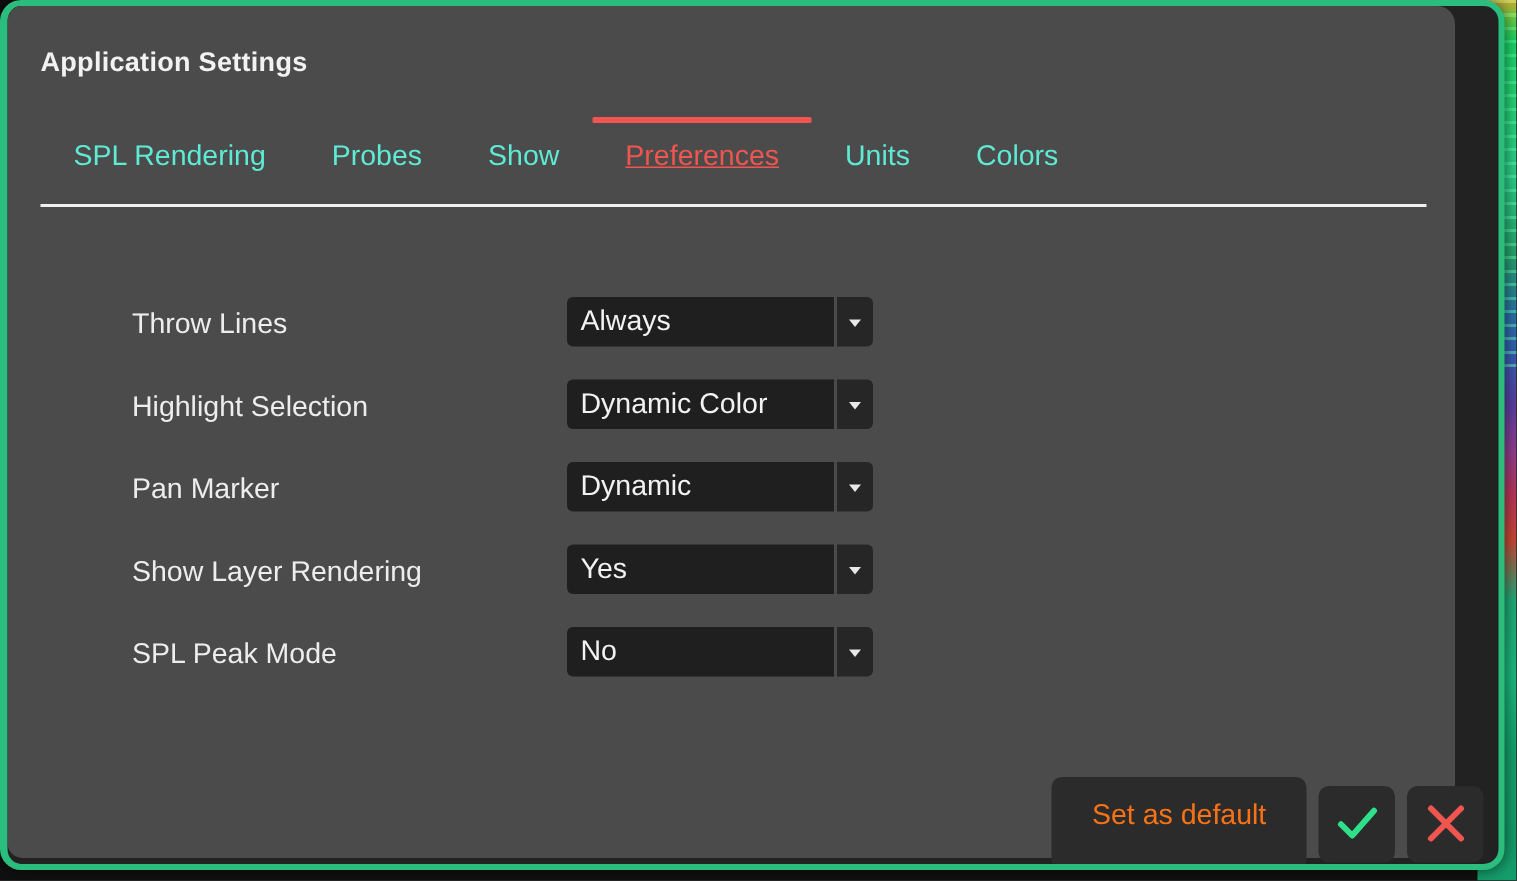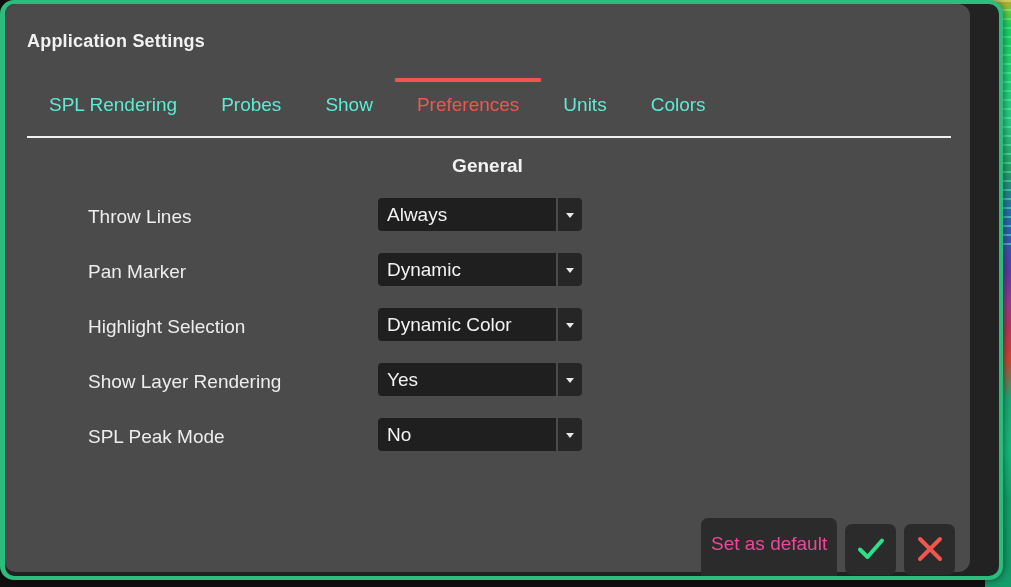--- a/index.html
+++ b/index.html
@@ -108,20 +108,21 @@
   .tab {
     position: relative;
     padding: 16px 22px 0 22px;
     font-size: 19px;
     color: #5eead4;
     white-space: nowrap;
     cursor: pointer;
   }
   .tab.active {
     color: #f0564f;
+    text-decoration: underline;
   }
   .tab.active::before {
     content: "";
     position: absolute;
     left: 0;
     right: 0;
     top: 0;
     height: 4px;
     background: #f0564f;
     border-radius: 1px;
@@ -212,24 +213,24 @@
   #footer-actions {
     position: absolute;
     left: 696px;
     top: 514px;
     display: flex;
     align-items: center;
     gap: 8px;
   }
   #set-default-button {
     height: 62px;
-    padding: 0 10px;
+    padding: 0 27px;
     background: #2b2b2b;
     border-radius: 7px;
-    color: #ec4899;
+    color: #f97316;
     font-size: 19px;
     line-height: 51px;
     white-space: nowrap;
     cursor: pointer;
   }
   .icon-button {
     width: 51px;
     height: 51px;
     background: #2b2b2b;
     border-radius: 7px;
@@ -259,44 +260,43 @@
       <div class="tab">SPL Rendering</div>
       <div class="tab">Probes</div>
       <div class="tab">Show</div>
       <div class="tab active">Preferences</div>
       <div class="tab">Units</div>
       <div class="tab">Colors</div>
     </div>
 
     <div id="tab-divider"></div>
 
-    <div id="section-heading">General</div>
 
     <div id="settings-form">
 
       <div class="form-row">
         <div class="row-label">Throw Lines</div>
         <div class="dropdown">
           <div class="dropdown-value">Always</div>
           <div class="dropdown-arrow"></div>
         </div>
       </div>
 
       <div class="form-row">
+        <div class="row-label">Highlight Selection</div>
+        <div class="dropdown">
+          <div class="dropdown-value">Dynamic Color</div>
+          <div class="dropdown-arrow"></div>
+        </div>
+      </div>
+
+      <div class="form-row">
         <div class="row-label">Pan Marker</div>
         <div class="dropdown">
           <div class="dropdown-value">Dynamic</div>
-          <div class="dropdown-arrow"></div>
-        </div>
-      </div>
-
-      <div class="form-row">
-        <div class="row-label">Highlight Selection</div>
-        <div class="dropdown">
-          <div class="dropdown-value">Dynamic Color</div>
           <div class="dropdown-arrow"></div>
         </div>
       </div>
 
       <div class="form-row">
         <div class="row-label">Show Layer Rendering</div>
         <div class="dropdown">
           <div class="dropdown-value">Yes</div>
           <div class="dropdown-arrow"></div>
         </div>

